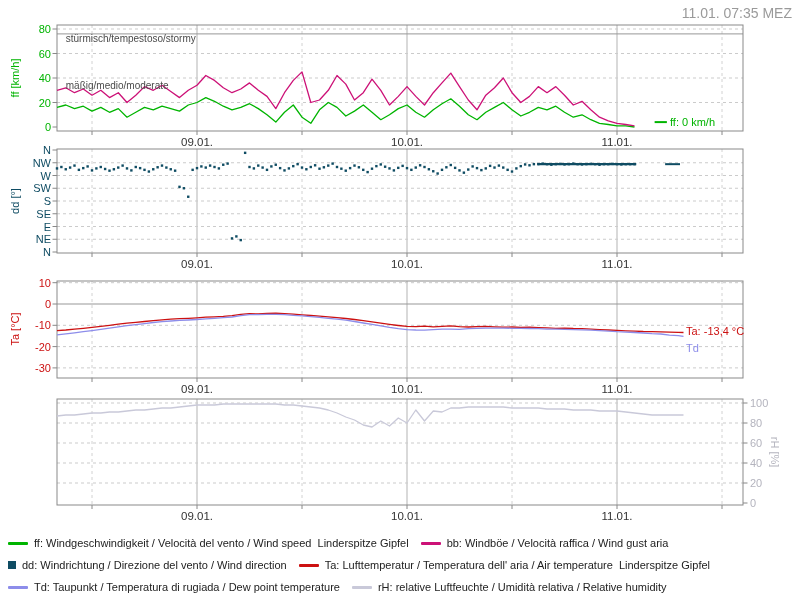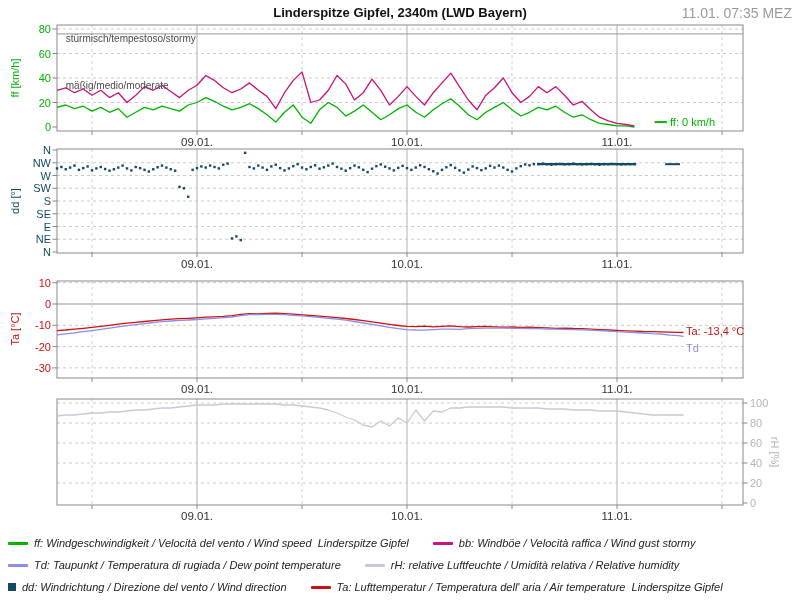--- a/index.html
+++ b/index.html
@@ -8,30 +8,29 @@
   #plots{position:absolute;left:0;top:0;}
   .title{position:absolute;top:5px;left:0;width:800px;text-align:center;
          font-size:13px;font-weight:bold;color:#111;}
   .timestamp{position:absolute;top:5px;right:8px;font-size:14px;color:#9a9a9a;}
   .ylab{position:absolute;font-size:11px;width:80px;height:14px;text-align:center;}
   .ylab-ff{left:-24px;top:71px;transform:rotate(-90deg);color:#00b400;}
   .ylab-dd{left:-24px;top:194px;transform:rotate(-90deg);color:#0f4c63;}
   .ylab-ta{left:-24px;top:322px;transform:rotate(-90deg);color:#cc1111;}
   .ylab-rh{left:734px;top:445px;transform:rotate(90deg);color:#b4b4be;}
   .legend{position:absolute;left:8px;top:532px;font-size:11px;color:#222;}
-  .legend-row{display:flex;align-items:center;height:22px;gap:24px;font-style:italic;}
+  .legend-row{display:flex;align-items:center;height:22px;gap:12px;}
   .legend-item{display:flex;align-items:center;gap:6px;white-space:pre;}
   .sw-line{width:20px;height:3px;border-radius:1px;flex:none;}
   .sw-square{width:8px;height:8px;flex:none;}
 </style>
 </head>
 <body>
 
 <div id="stage">
-  <div class="title">Linderspitze Gipfel, 2340m (LWD Bayern)</div>
   <div class="timestamp">11.01. 07:35 MEZ</div>
 
   <svg id="plots" width="800" height="530" viewBox="0 0 800 530">
       <g>
         <line x1="92" x2="92" y1="25" y2="131" stroke="#d2d2d2" stroke-dasharray="3,3" stroke-width="1"></line>
         <line x1="197" x2="197" y1="25" y2="131" stroke="#b3b3b3" stroke-dasharray="" stroke-width="1"></line>
         <line x1="302" x2="302" y1="25" y2="131" stroke="#d2d2d2" stroke-dasharray="3,3" stroke-width="1"></line>
         <line x1="407" x2="407" y1="25" y2="131" stroke="#b3b3b3" stroke-dasharray="" stroke-width="1"></line>
         <line x1="512" x2="512" y1="25" y2="131" stroke="#d2d2d2" stroke-dasharray="3,3" stroke-width="1"></line>
         <line x1="617" x2="617" y1="25" y2="131" stroke="#b3b3b3" stroke-dasharray="" stroke-width="1"></line>
@@ -331,24 +330,24 @@
     </svg>
 
   <div class="ylab ylab-ff">ff [km/h]</div>
   <div class="ylab ylab-dd">dd [°]</div>
   <div class="ylab ylab-ta">Ta [°C]</div>
   <div class="ylab ylab-rh">rH [%]</div>
 
   <div class="legend">
       <div class="legend-row">
         <div class="legend-item"><span class="sw-line" style="background: rgb(0, 180, 0);"></span><span>ff: Windgeschwindigkeit / Velocità del vento / Wind speed  Linderspitze Gipfel</span></div>
-        <div class="legend-item"><span class="sw-line" style="background: rgb(204, 17, 119);"></span><span>bb: Windböe / Velocità raffica / Wind gust stormy</span></div>
+        <div class="legend-item"><span class="sw-line" style="background: rgb(204, 17, 119);"></span><span>bb: Windböe / Velocità raffica / Wind gust aria</span></div>
+      </div>
+      <div class="legend-row">
+        <div class="legend-item"><span class="sw-square" style="background: rgb(15, 76, 99);"></span><span>dd: Windrichtung / Direzione del vento / Wind direction</span></div>
+        <div class="legend-item"><span class="sw-line" style="background: rgb(204, 17, 17);"></span><span>Ta: Lufttemperatur / Temperatura dell' aria / Air temperature  Linderspitze Gipfel</span></div>
       </div>
       <div class="legend-row">
         <div class="legend-item"><span class="sw-line" style="background: rgb(141, 141, 234);"></span><span>Td: Taupunkt / Temperatura di rugiada / Dew point temperature</span></div>
         <div class="legend-item"><span class="sw-line" style="background: rgb(201, 201, 217);"></span><span>rH: relative Luftfeuchte / Umidità relativa / Relative humidity</span></div>
       </div>
-      <div class="legend-row">
-        <div class="legend-item"><span class="sw-square" style="background: rgb(15, 76, 99);"></span><span>dd: Windrichtung / Direzione del vento / Wind direction</span></div>
-        <div class="legend-item"><span class="sw-line" style="background: rgb(204, 17, 17);"></span><span>Ta: Lufttemperatur / Temperatura dell' aria / Air temperature  Linderspitze Gipfel</span></div>
-      </div>
     </div>
 </div>
 
 </body></html>

